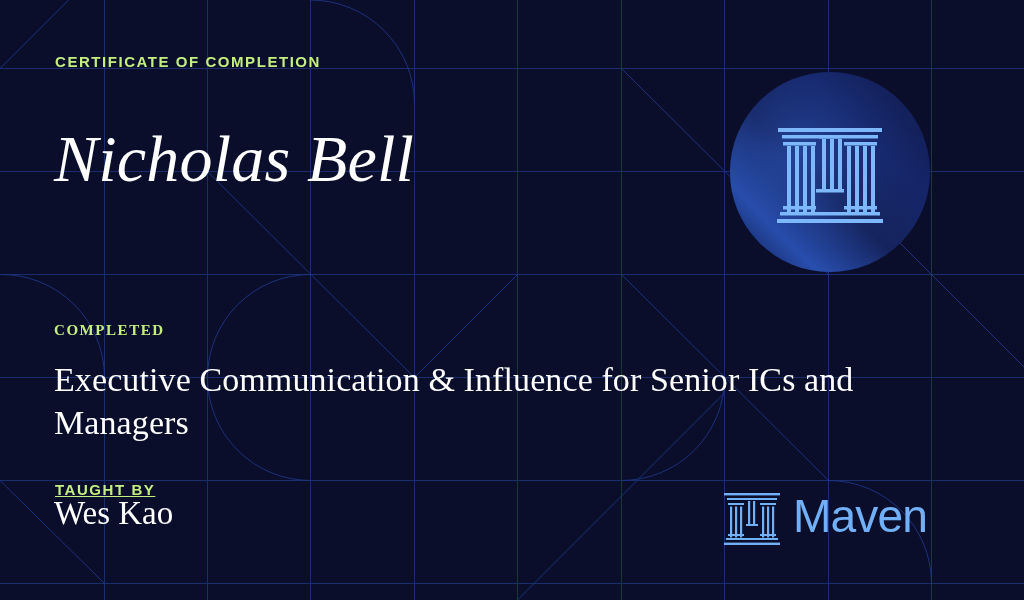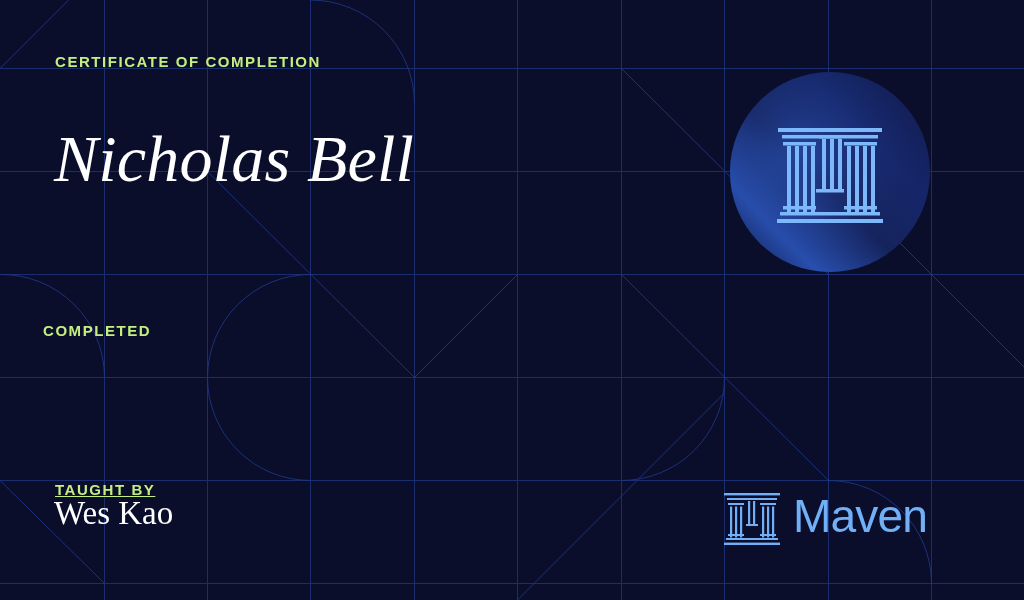--- a/index.html
+++ b/index.html
@@ -57,21 +57,21 @@
     font-family: "Liberation Serif", serif;
     font-size: 66px;
     line-height: 74px;
     font-weight: normal;
     color: #ffffff;
     letter-spacing: 0.2px;
     white-space: nowrap;
     font-style: italic;
   }
 
-  .kicker-completed { left: 43px; top: 322px; }
+  .kicker-completed { left: 54px; top: 322px; font-family: Liberation Serif, serif; }
 
   .course-title {
     position: absolute;
     left: 54px;
     top: 358px;
     width: 900px;
     font-family: "Liberation Serif", serif;
     font-size: 34px;
     line-height: 43px;
     font-weight: normal;
@@ -217,20 +217,21 @@
   </div>
 
   <div class="content">
 
     <div class="eyebrow kicker-top">CERTIFICATE OF COMPLETION</div>
 
     <div class="recipient-name">Nicholas Bell</div>
 
     <div class="eyebrow kicker-completed">COMPLETED</div>
 
+    <div class="course-title">Executive Communication &amp; Influence for Senior ICs and Managers</div>
 
     <div class="eyebrow kicker-taught">TAUGHT BY</div>
 
     <div class="instructor-name">Wes Kao</div>
   </div>
 
   <div class="maven-lockup">
     <svg class="maven-mark" viewBox="0 0 58 56" xmlns="http://www.w3.org/2000/svg">
       <g fill="#71b0f7">
         <rect x="1" y="3" width="56" height="2.4"></rect>

